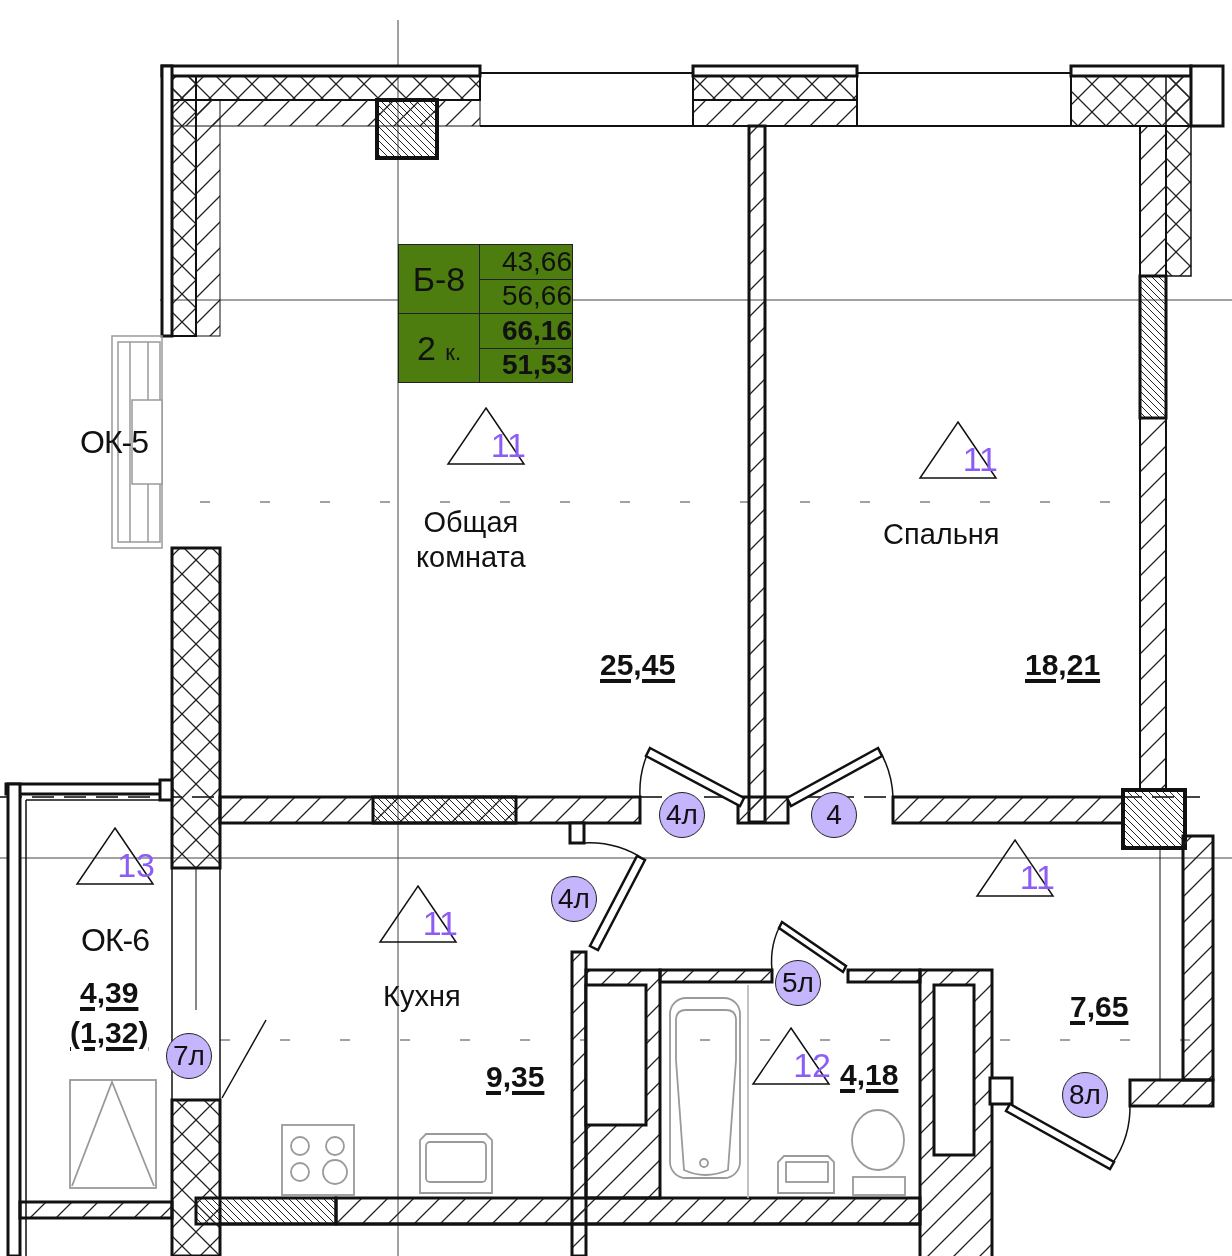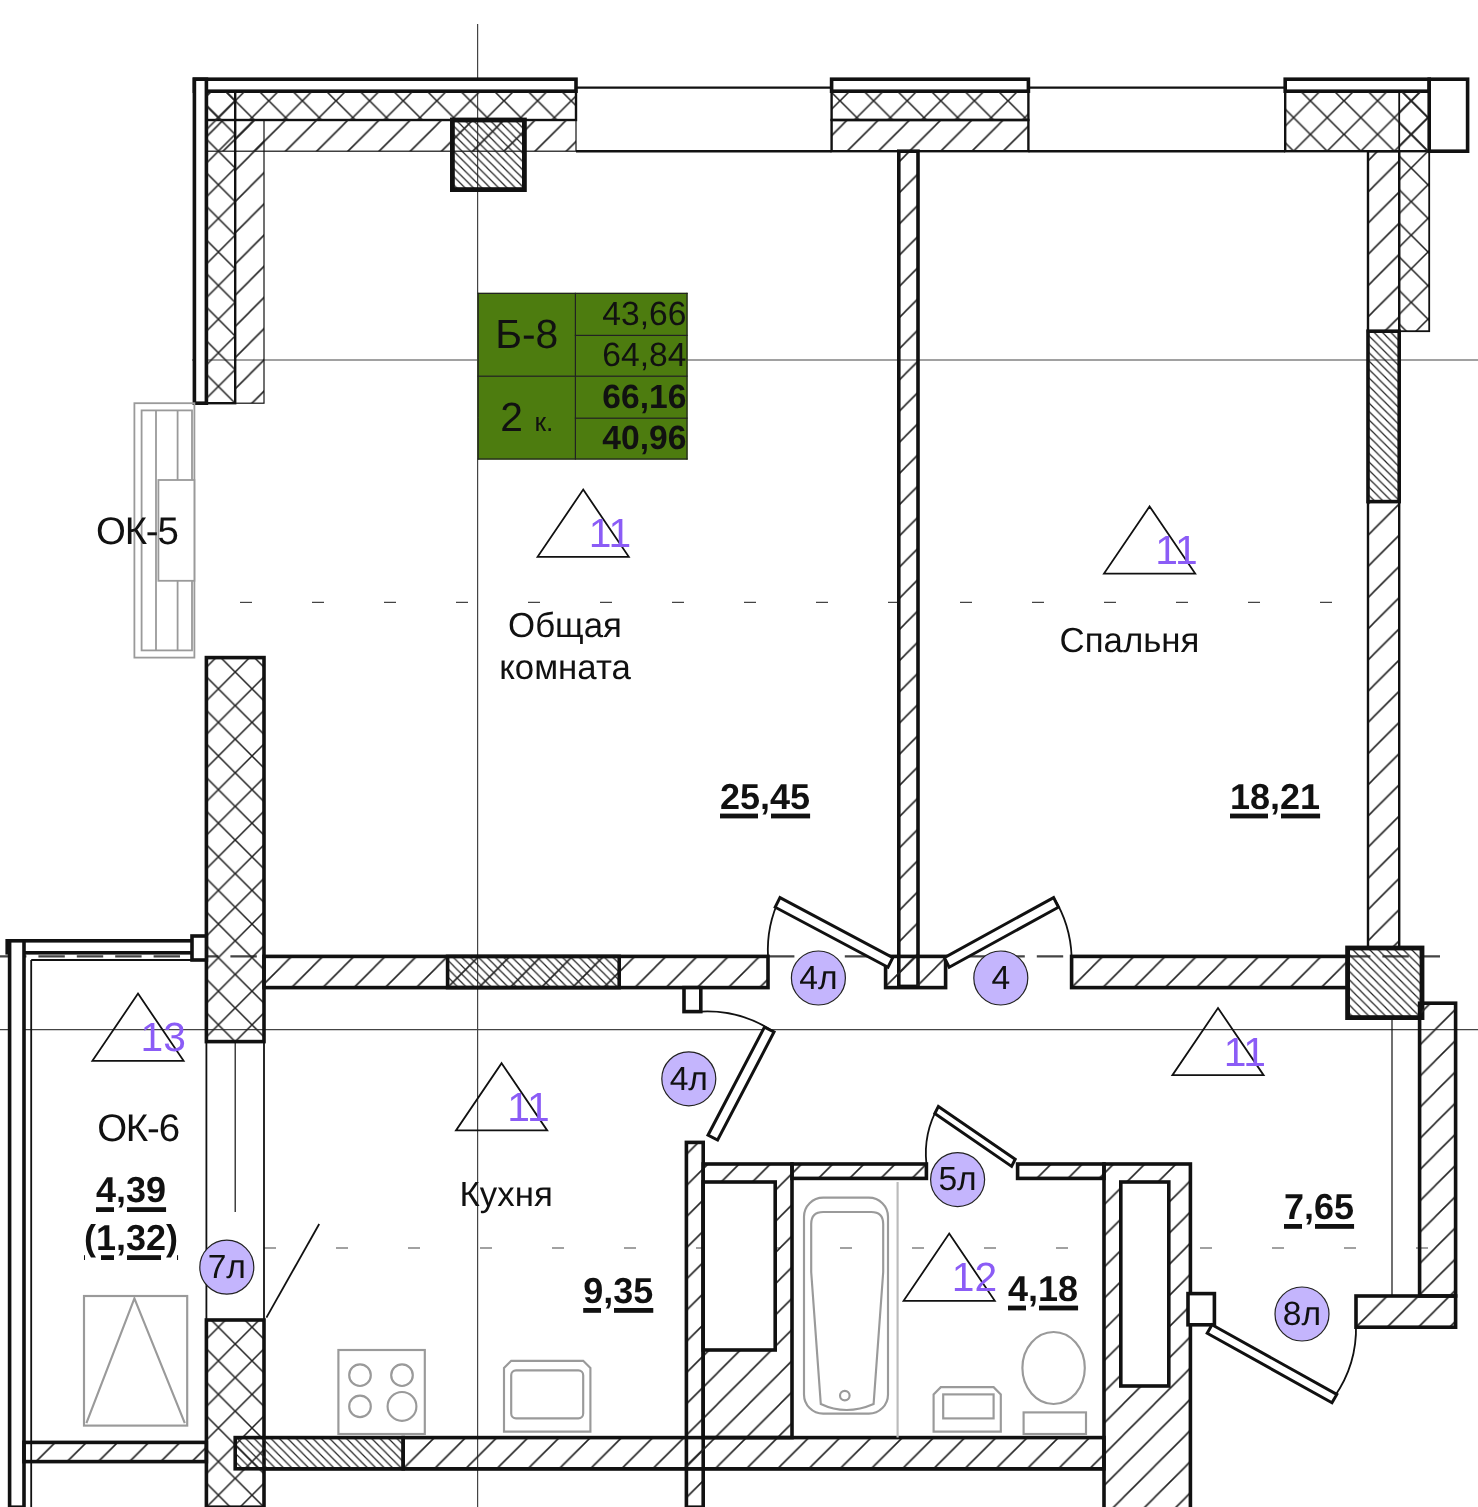--- a/index.html
+++ b/index.html
@@ -172,28 +172,28 @@
   </g>
 </svg>
 
 <table class="apt-table">
   <tbody>
       <tr>
     <td class="apt-code" rowspan="2">Б-8</td>
     <td class="apt-val">43,66</td>
   </tr>
   <tr>
-    <td class="apt-val">64,84</td>
+    <td class="apt-val">56,66</td>
   </tr>
   <tr>
     <td class="apt-rooms" rowspan="2"><span>2</span> <small>к.</small></td>
     <td class="apt-val b">66,16</td>
   </tr>
   <tr>
-    <td class="apt-val b">40,96</td>
+    <td class="apt-val b">51,53</td>
   </tr>
 </tbody>
   </table>
 
 <div class="tri" style="left:446px;top:406px">
   <svg width="80" height="60">
       <polygon points="40,2 78,58 2,58" fill="none" stroke="#111" stroke-width="1.5"></polygon>
     </svg>
   <span>11</span>
 </div>

